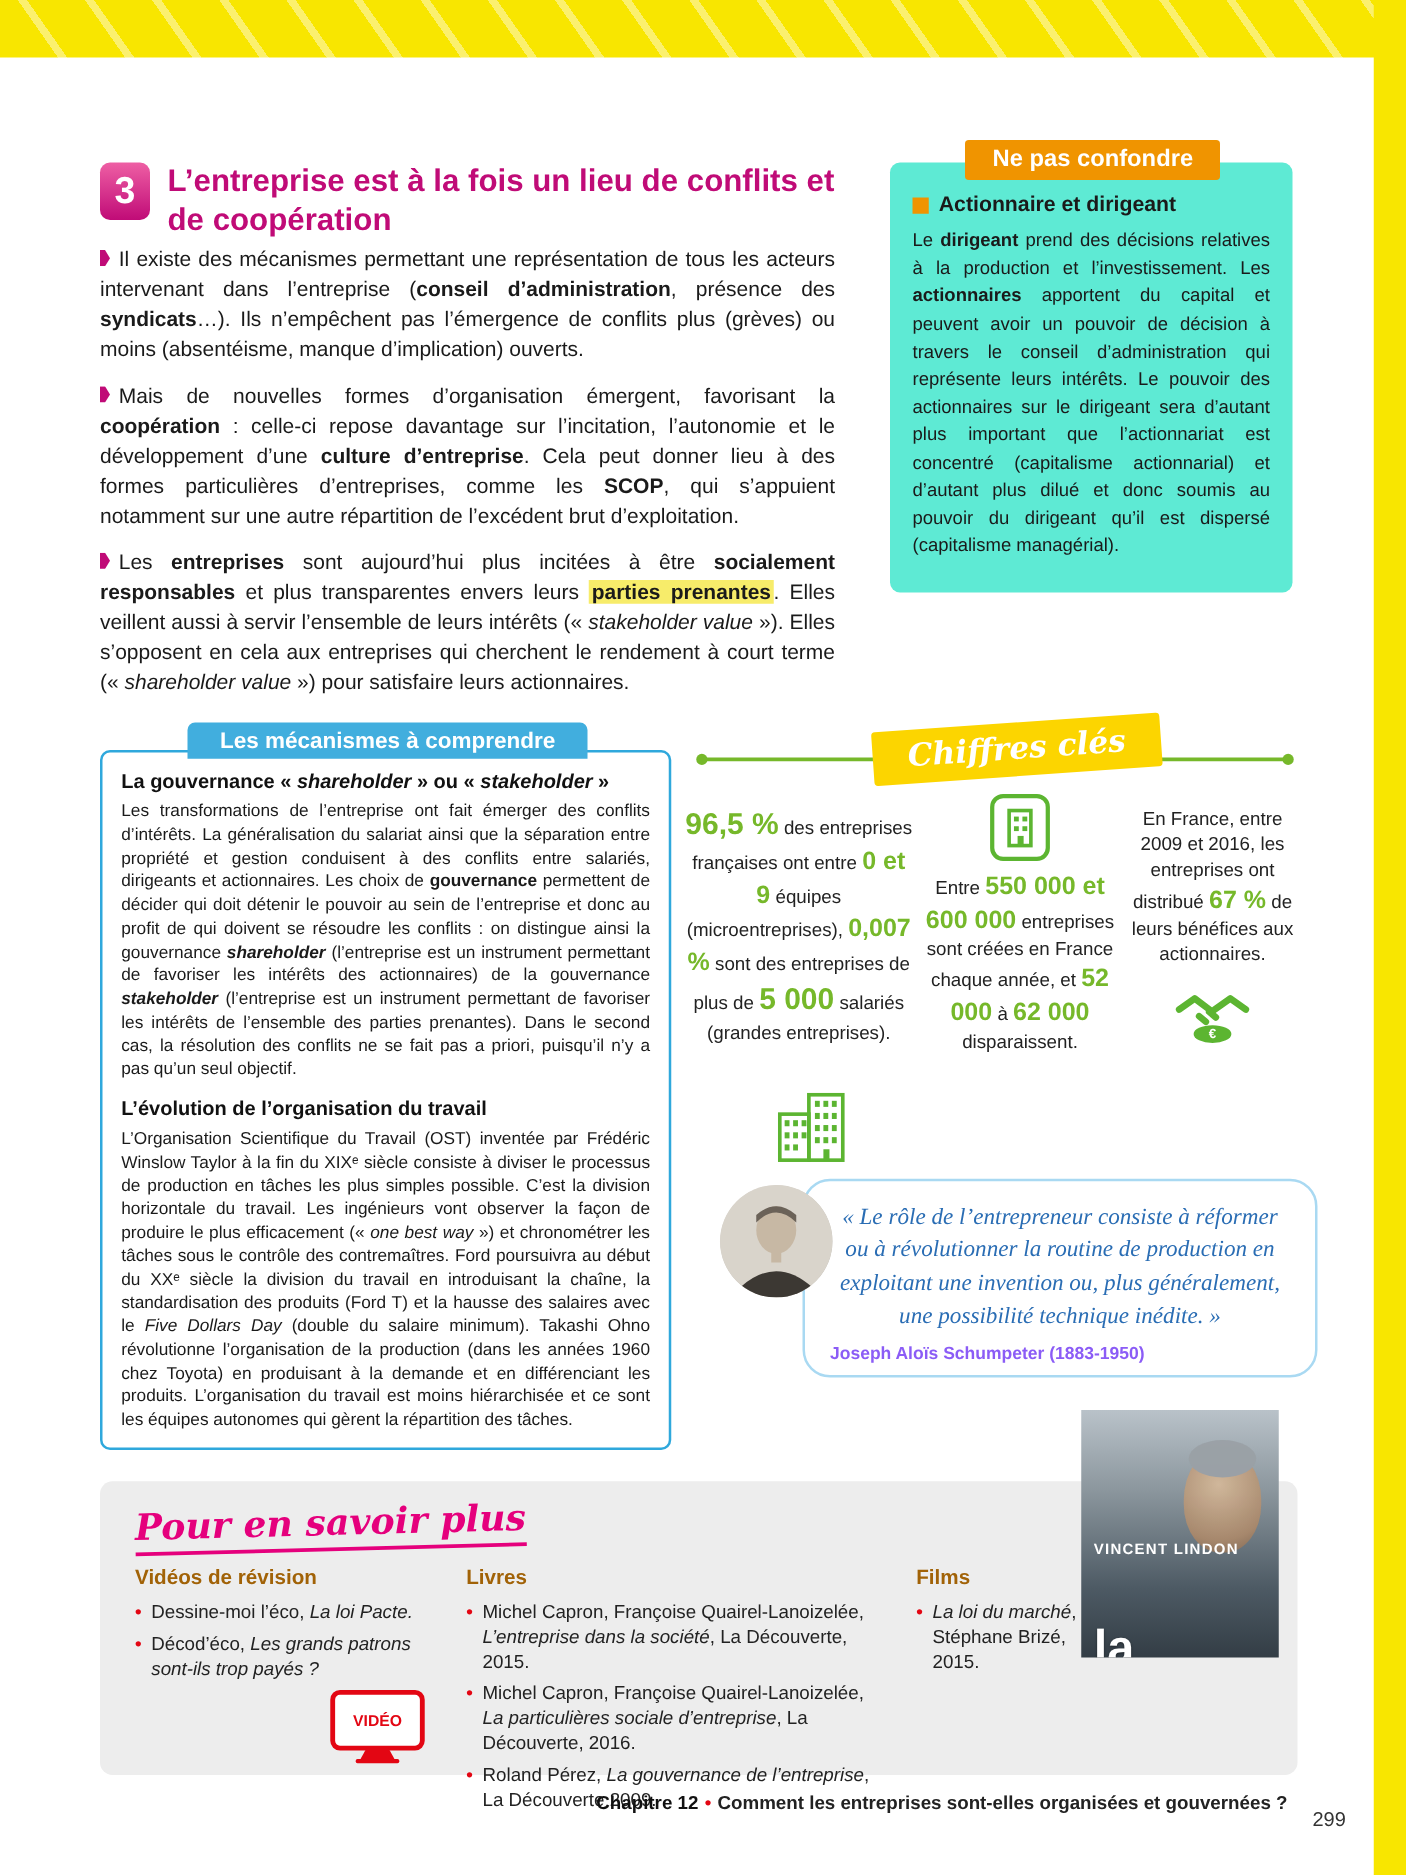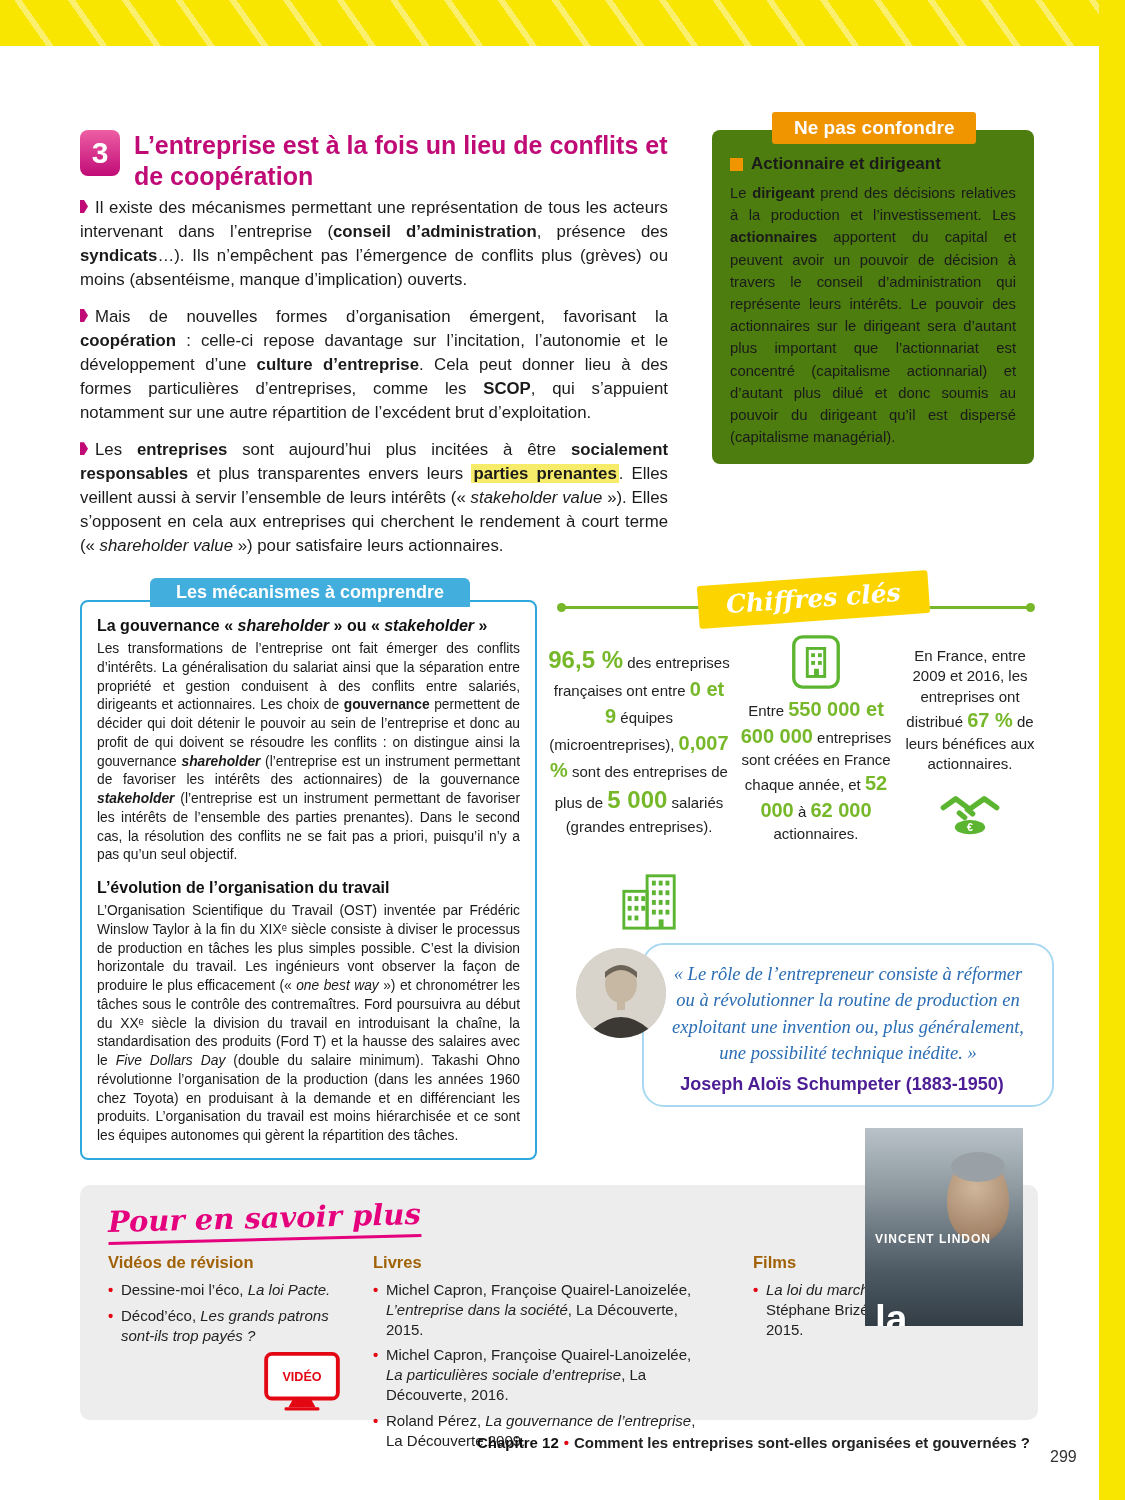--- a/index.html
+++ b/index.html
@@ -23,21 +23,21 @@
   .para{margin:0 0 13px 0;font-size:16.8px;line-height:1.43;text-align:justify;}
   .pbullet{display:inline-block;width:8px;height:13px;background:#c00b77;margin-right:7px;
     clip-path:polygon(0 0,50% 0,100% 50%,50% 100%,0 100%);}
   .b{font-weight:bold;} .i{font-style:italic;} .bi{font-weight:bold;font-style:italic;}
   .hl{background:#f7ec6a;font-weight:bold;padding:0 2px;}
 
   
   .confuse{position:absolute;left:712px;top:112px;width:322px;}
   .confuse-tab{display:table;margin:0 0 -14px 60px;position:relative;z-index:2;
     background:#f09400;color:#fff;font-weight:bold;font-size:19px;padding:5px 22px;border-radius:3px;}
-  .confuse-body{background:#4d7c0f;border-radius:8px;padding:24px 18px 16px;}
+  .confuse-body{background:#5eead4;border-radius:8px;padding:24px 18px 26px;}
   .confuse-title{font-size:17px;font-weight:bold;margin-bottom:8px;display:flex;align-items:center;gap:8px;}
   .sq{display:inline-block;width:13px;height:13px;background:#f09400;flex:0 0 auto;}
   .confuse-body p{margin:0;font-size:14.8px;line-height:1.5;text-align:justify;}
 
   
   .mech{position:absolute;left:80px;top:578px;width:457px;}
   .mech-tab{display:table;margin:0 0 -7px 70px;position:relative;z-index:2;
     background:#41aede;color:#fff;font-weight:bold;font-size:18px;padding:4px 26px;border-radius:6px 6px 0 0;}
   .mech-inner{border:2.5px solid #2fa8dc;border-radius:8px;background:#fff;padding:13px 15px 12px;}
   .mech-inner h3{margin:2px 0 5px;font-size:16px;font-weight:bold;color:#111;}
@@ -66,33 +66,33 @@
 
   
   .portrait{position:absolute;left:576px;top:948px;width:90px;height:90px;border-radius:50%;
     overflow:hidden;z-index:3;background:radial-gradient(circle at 35% 30%,#efece6,#b4aea4);}
   .quote{position:absolute;left:642px;top:943px;width:368px;background:#fff;
     border:2.5px solid #a9d9f2;border-radius:22px;padding:16px 20px 10px;z-index:2;}
   .quote::before{content:"";position:absolute;left:-12px;top:40px;width:20px;height:20px;background:#fff;
     border-left:2.5px solid #a9d9f2;border-bottom:2.5px solid #a9d9f2;transform:rotate(45deg);}
   .qtext{margin:0;font-family:"Liberation Serif",serif;font-style:italic;font-size:18.5px;
     line-height:1.42;color:#2a6db4;text-align:center;position:relative;}
-  .qauthor{margin-top:8px;text-align:center;font-weight:bold;font-size:18px;color:#4c1d95;padding-right:12px;}
+  .qauthor{margin-top:8px;text-align:left;font-weight:bold;font-size:14px;color:#8b5cf6;padding-right:12px;}
 
   
   .more{position:absolute;left:80px;top:1185px;width:958px;height:235px;background:#ededed;border-radius:10px;}
   .more-title{display:inline-block;margin:16px 0 2px 28px;transform:rotate(-1.5deg);
     font-family:"DejaVu Serif",serif;font-style:italic;font-weight:bold;font-size:29px;
     color:#e5007d;border-bottom:3px solid #e5007d;padding-bottom:3px;}
   .more-cols{display:flex;margin:10px 28px 0;gap:30px;}
   .col h4{margin:0 0 8px;font-size:16.5px;color:#a16207;}
   .col ul{margin:0;padding:0;list-style:none;font-size:15px;line-height:1.32;color:#222;}
   .col li{position:relative;padding-left:13px;margin-bottom:6px;}
   .col li::before{content:"•";position:absolute;left:0;color:#e30613;font-weight:bold;}
-  .col-videos{width:235px;} .col-books{width:330px;} .col-films{width:150px;margin-left:20px;}
+  .col-videos{width:235px;} .col-books{width:330px;} .col-films{width:150px;}
   .video-icon{margin:6px 0 0 155px;}
 
   
   .poster{position:absolute;left:865px;top:1128px;width:158px;height:198px;overflow:hidden;
     background:linear-gradient(180deg,#b9c2c9 0%,#8c979e 32%,#4d5a64 72%,#333d45 100%);color:#fff;}
   .poster-face{position:absolute;right:14px;top:30px;width:62px;height:84px;border-radius:50% 50% 46% 46%;
     background:radial-gradient(circle at 45% 35%,#d4b99b,#a9886b 70%,#7d6450);opacity:.95;}
   .poster-face::before{content:"";position:absolute;left:4px;top:-6px;width:54px;height:30px;
     border-radius:50%;background:#9aa1a6;}
   .poster-actor{position:absolute;left:10px;top:104px;font-size:12px;font-weight:bold;letter-spacing:1px;}
@@ -158,21 +158,21 @@
     <div class="stat stat2">
       <svg class="kf-icon" width="52" height="58" viewBox="0 0 52 60">
         <rect x="3" y="5" width="46" height="52" rx="9" fill="none" stroke="#5cb531" stroke-width="3.5"></rect>
         <rect x="17" y="17" width="18" height="29" fill="none" stroke="#5cb531" stroke-width="3"></rect>
         <rect x="21" y="22" width="4" height="4" fill="#5cb531"></rect>
           <rect x="28" y="22" width="4" height="4" fill="#5cb531"></rect>
         <rect x="21" y="30" width="4" height="4" fill="#5cb531"></rect>
           <rect x="28" y="30" width="4" height="4" fill="#5cb531"></rect>
         <rect x="24" y="38" width="5" height="8" fill="#5cb531"></rect>
       </svg>
-      <p><span>Entre </span><span class="g-lg">550 000 et 600 000</span><span> entreprises sont créées en France chaque année, et </span><span class="g-lg">52 000</span><span> à </span><span class="g-lg">62 000</span><span> actionnaires.</span></p>
+      <p><span>Entre </span><span class="g-lg">550 000 et 600 000</span><span> entreprises sont créées en France chaque année, et </span><span class="g-lg">52 000</span><span> à </span><span class="g-lg">62 000</span><span> disparaissent.</span></p>
     </div>
 
     <div class="stat stat3">
       <p><span>En France, entre 2009 et 2016, les entreprises ont distribué </span><span class="g-lg">67 %</span><span> de leurs bénéfices aux actionnaires.</span></p>
       <svg class="hands" width="64" height="50" viewBox="0 0 72 52">
         <g stroke="#5cb531" stroke-width="6" fill="none" stroke-linecap="round" stroke-linejoin="round">
           <path d="M6 20 L20 10 L36 22"></path>
           <path d="M66 20 L52 10 L38 20"></path>
           <path d="M24 26 l6 5"></path>
           <path d="M33 22 l6 5"></path>

